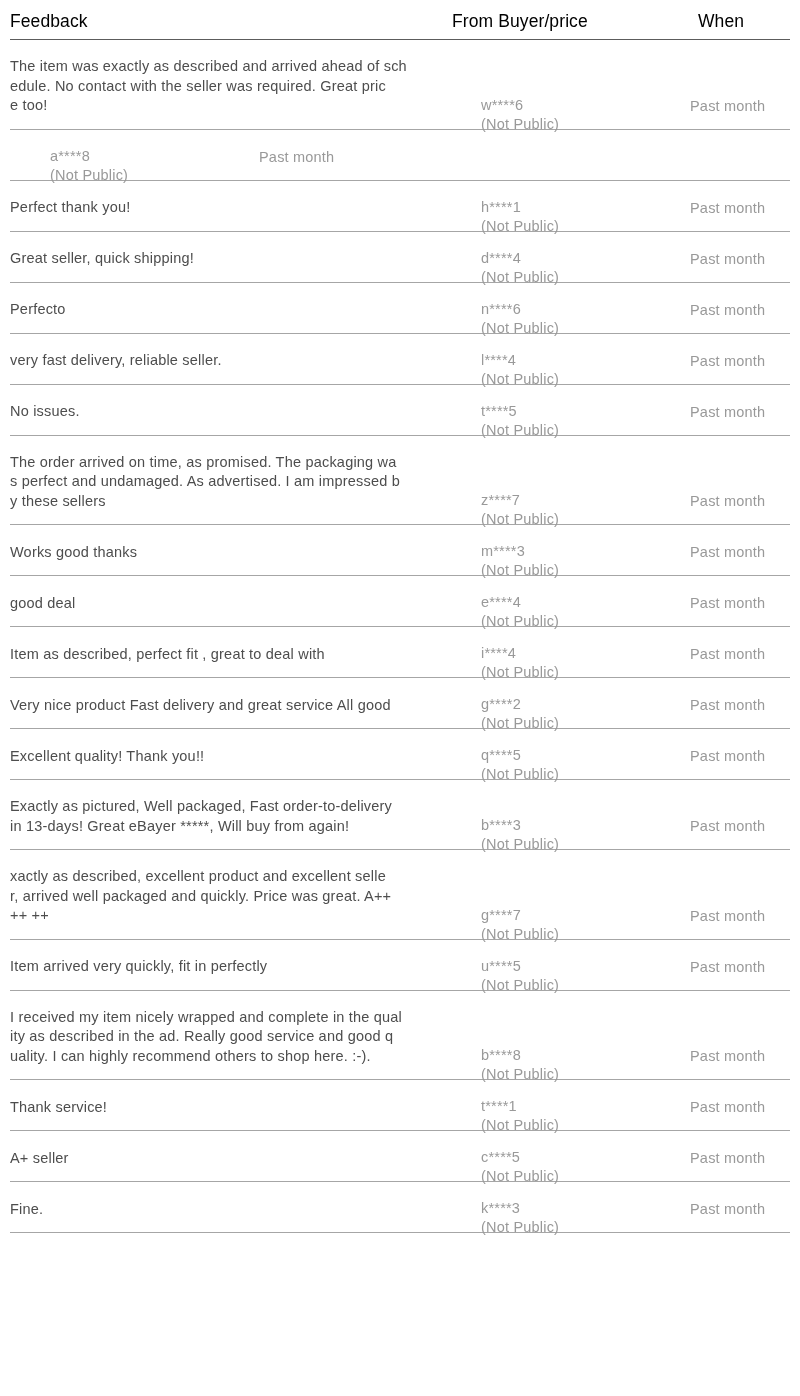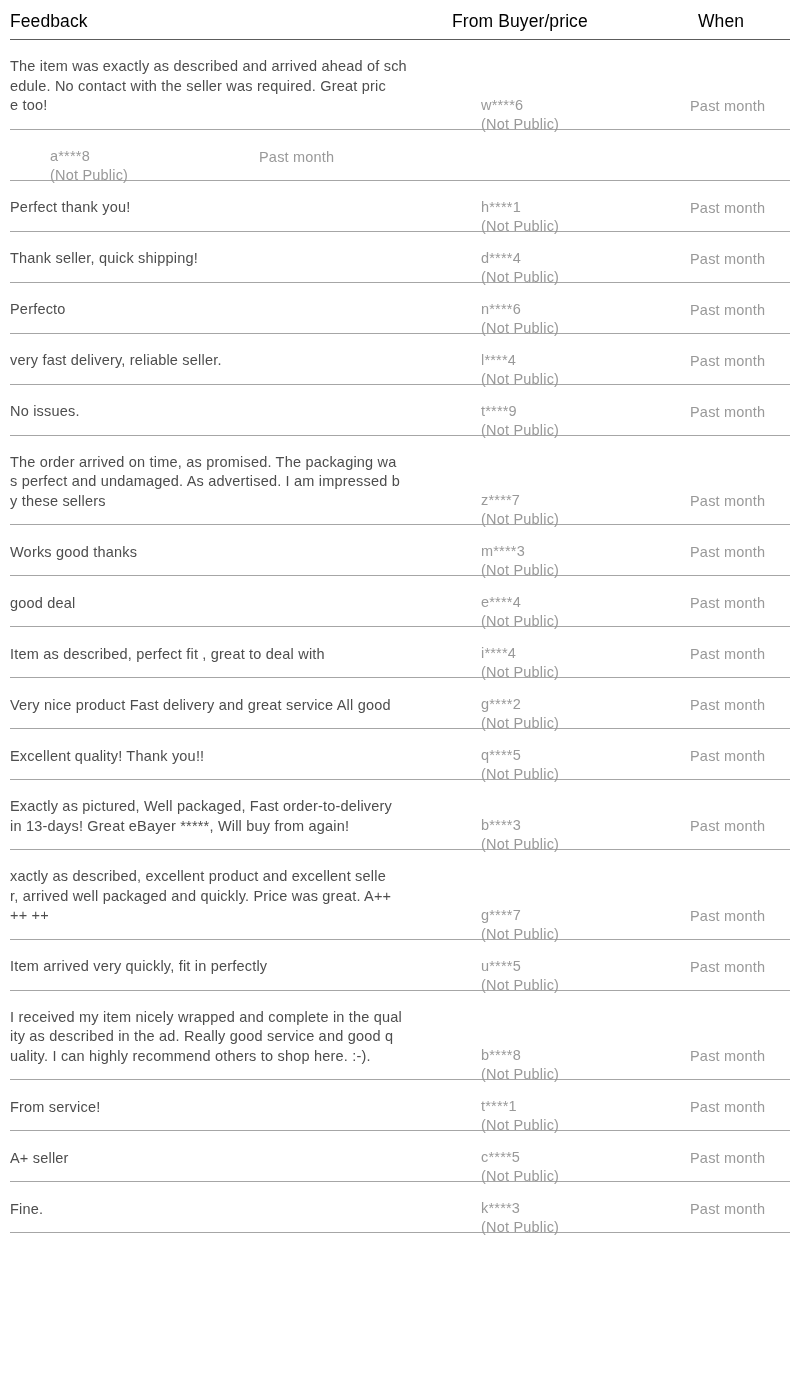--- a/index.html
+++ b/index.html
@@ -103,21 +103,21 @@
       <div class="col-buyer">
         <div class="buyer-inner">
           <div class="buyer-id">h****1</div>
           <div class="not-public">(Not Public)</div>
         </div>
       </div>
       <div class="col-when when-text">Past month</div>
     </div>
 
     <div class="row">
-      <div class="col-feedback feedback-text">Thank seller, quick shipping!</div>
+      <div class="col-feedback feedback-text">Great seller, quick shipping!</div>
       <div class="col-buyer">
         <div class="buyer-inner">
           <div class="buyer-id">d****4</div>
           <div class="not-public">(Not Public)</div>
         </div>
       </div>
       <div class="col-when when-text">Past month</div>
     </div>
 
     <div class="row">
@@ -139,21 +139,21 @@
           <div class="not-public">(Not Public)</div>
         </div>
       </div>
       <div class="col-when when-text">Past month</div>
     </div>
 
     <div class="row">
       <div class="col-feedback feedback-text">No issues.</div>
       <div class="col-buyer">
         <div class="buyer-inner">
-          <div class="buyer-id">t****9</div>
+          <div class="buyer-id">t****5</div>
           <div class="not-public">(Not Public)</div>
         </div>
       </div>
       <div class="col-when when-text">Past month</div>
     </div>
 
     <div class="row">
       <div class="col-feedback feedback-text">The order arrived on time, as promised. The packaging wa
 s perfect and undamaged. As advertised. I am impressed b
 y these sellers</div>
@@ -264,21 +264,21 @@
       <div class="col-buyer">
         <div class="buyer-inner">
           <div class="buyer-id">b****8</div>
           <div class="not-public">(Not Public)</div>
         </div>
       </div>
       <div class="col-when when-text">Past month</div>
     </div>
 
     <div class="row">
-      <div class="col-feedback feedback-text">From service!</div>
+      <div class="col-feedback feedback-text">Thank service!</div>
       <div class="col-buyer">
         <div class="buyer-inner">
           <div class="buyer-id">t****1</div>
           <div class="not-public">(Not Public)</div>
         </div>
       </div>
       <div class="col-when when-text">Past month</div>
     </div>
 
     <div class="row">

